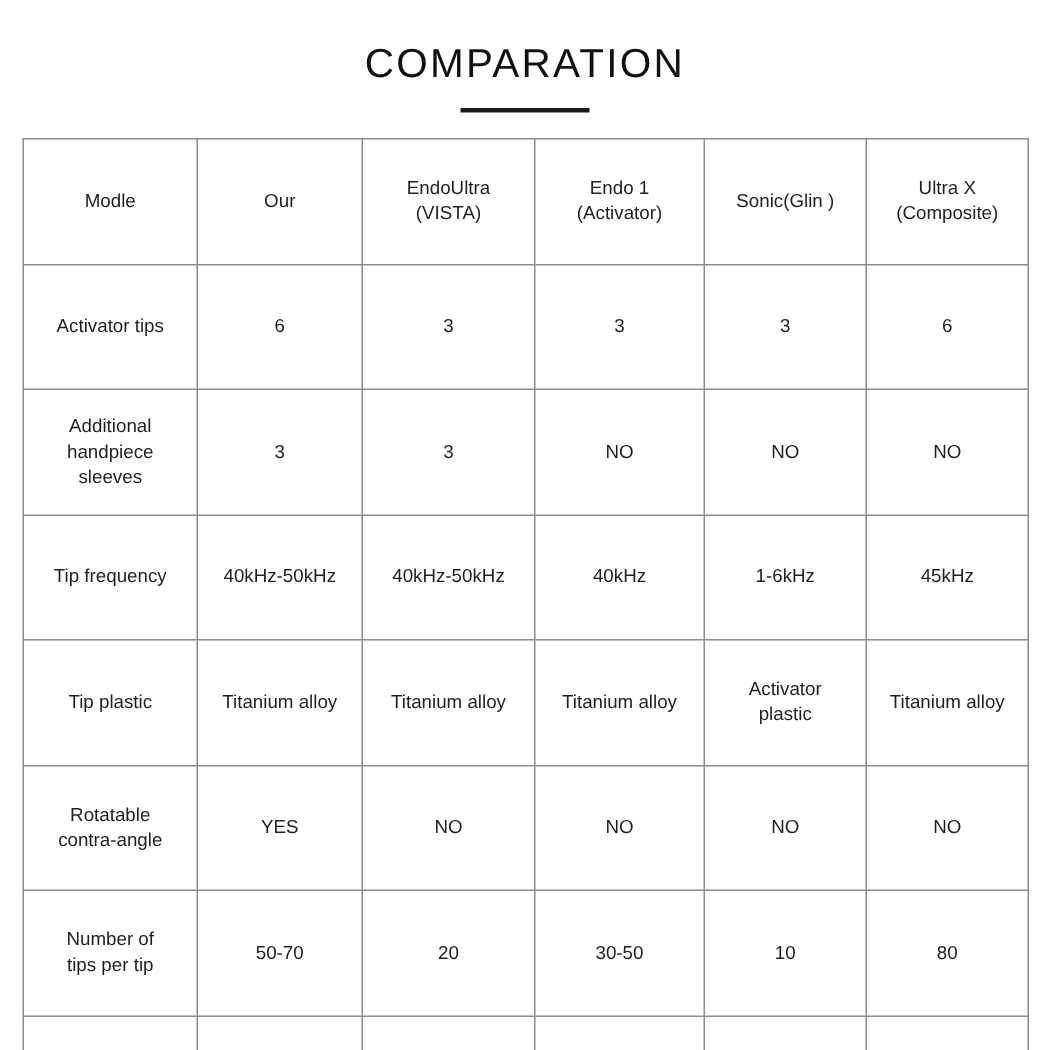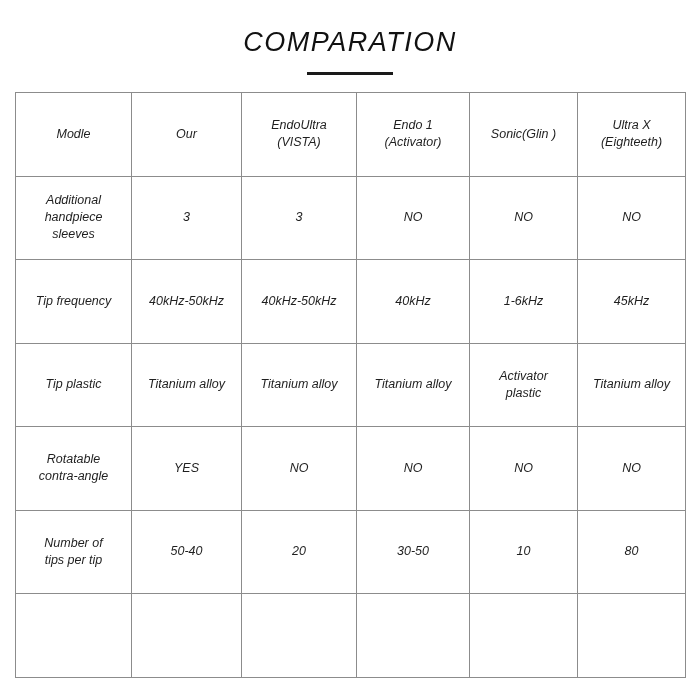--- a/index.html
+++ b/index.html
@@ -12,21 +12,20 @@
     background: #ffffff;
     font-family: "Liberation Sans", sans-serif;
     color: #1c1c1c;
     overflow: hidden;
   }
   .page {
     position: relative;
     width: 700px;
     height: 556px;
     box-sizing: border-box;
-    font-style: italic;
   }
   .title {
     text-align: center;
     font-size: 27px;
     letter-spacing: 1.5px;
     font-weight: 400;
     color: #111111;
     padding-top: 29px;
     line-height: 1;
   }
@@ -100,21 +99,41 @@
             </td>
             <td class="head-cell">
               <span class="cell-line">Endo 1</span>
               <span class="cell-line">(Activator)</span>
             </td>
             <td class="head-cell">
               <span class="cell-line">Sonic(Glin )</span>
             </td>
             <td class="head-cell">
               <span class="cell-line">Ultra X</span>
-              <span class="cell-line">(Eighteeth)</span>
+              <span class="cell-line">(Composite)</span>
+            </td>
+          </tr>
+          <tr>
+            <td>
+              <span class="cell-line">Activator tips</span>
+            </td>
+            <td>
+              <span class="cell-line">6</span>
+            </td>
+            <td>
+              <span class="cell-line">3</span>
+            </td>
+            <td>
+              <span class="cell-line">3</span>
+            </td>
+            <td>
+              <span class="cell-line">3</span>
+            </td>
+            <td>
+              <span class="cell-line">6</span>
             </td>
           </tr>
           <tr>
             <td>
               <span class="cell-line">Additional</span>
               <span class="cell-line">handpiece</span>
               <span class="cell-line">sleeves</span>
             </td>
             <td>
               <span class="cell-line">3</span>
@@ -193,21 +212,21 @@
             <td>
               <span class="cell-line">NO</span>
             </td>
           </tr>
           <tr>
             <td>
               <span class="cell-line">Number of</span>
               <span class="cell-line">tips per tip</span>
             </td>
             <td>
-              <span class="cell-line">50-40</span>
+              <span class="cell-line">50-70</span>
             </td>
             <td>
               <span class="cell-line">20</span>
             </td>
             <td>
               <span class="cell-line">30-50</span>
             </td>
             <td>
               <span class="cell-line">10</span>
             </td>

